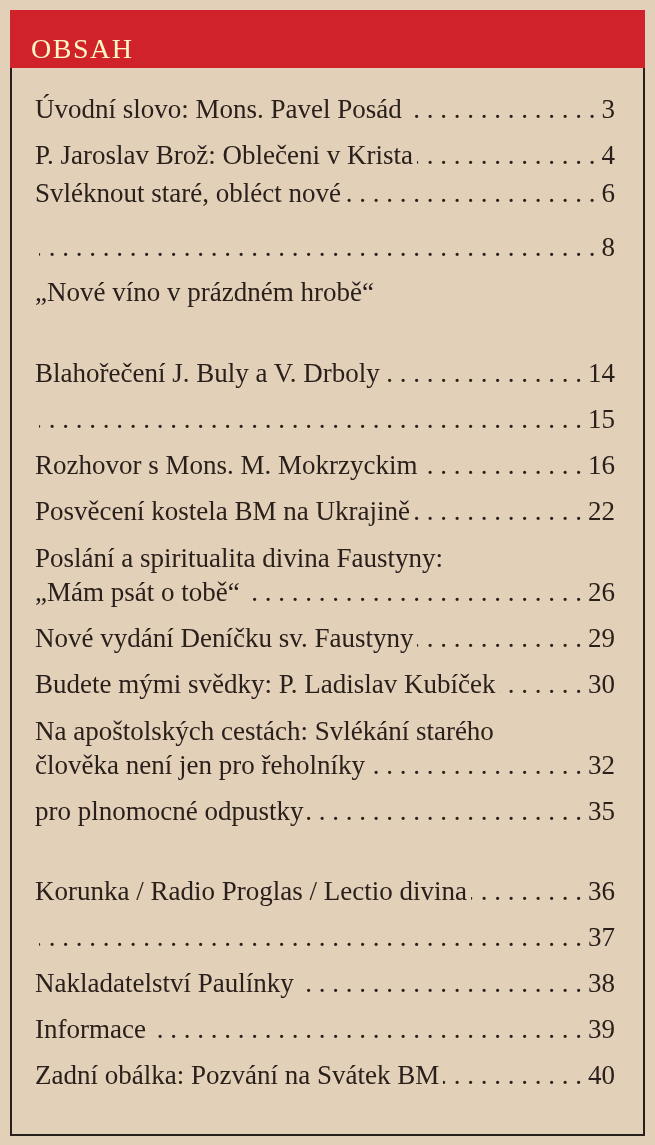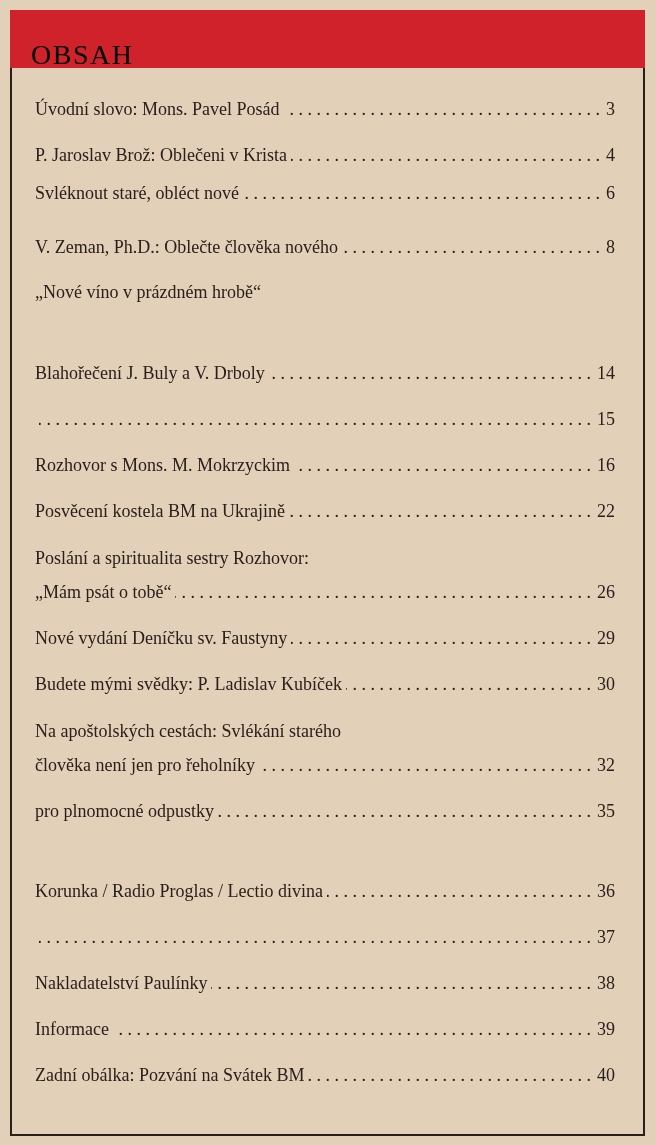--- a/index.html
+++ b/index.html
@@ -12,22 +12,22 @@
     color: #2a201b;
   }
   .header {
     position: absolute;
     left: 10px; top: 10px;
     width: 635px; height: 58px;
     background: #d0222b;
   }
   .header-title {
     position: absolute;
-    left: 21px; top: 30px;
-    color: #000000;
+    left: 21px; top: 24px;
+    color: #fef9c3;
     font-size: 28px;
     letter-spacing: 1.5px;
     line-height: 30px;
   }
   .frame {
     position: absolute;
     left: 10px; top: 68px;
     width: 631px; height: 1066px;
     border: 2px solid #2a201b;
     border-top: none;
@@ -37,21 +37,21 @@
     left: 35px; top: 0;
     width: 580px;
   }
   .entry {
     position: absolute;
     left: 0; width: 580px;
   }
   .line {
     display: flex;
     align-items: baseline;
-    font-size: 18px;
+    font-size: 27px;
     line-height: 34px;
     white-space: nowrap;
   }
   .title-text { flex: 0 0 auto; }
   .leader {
     flex: 1 1 auto;
     overflow: hidden;
     margin: 0 6px 0 4px;
     letter-spacing: 4px;
     color: #2a201b;
@@ -93,21 +93,20 @@
   <div class="entry" style="top:176px">
     <div class="line">
         <span class="title-text">Svléknout staré, obléct nové</span>
         <span class="leader"></span>
         <span class="page-num">6</span>
       </div>
   </div>
 
   <div class="entry" style="top:230px">
     <div class="line">
-        <span class="title-text">V. Zeman, Ph.D.: Oblečte člověka nového</span>
         <span class="leader"></span>
         <span class="page-num">8</span>
       </div>
   </div>
 
   <div class="entry" style="top:275px">
     <div class="line">
         <span class="title-text">„Nové víno v prázdném hrobě“</span>
       </div>
   </div>
@@ -138,21 +137,21 @@
   <div class="entry" style="top:494px">
     <div class="line">
         <span class="title-text">Posvěcení kostela BM na Ukrajině</span>
         <span class="leader"></span>
         <span class="page-num">22</span>
       </div>
   </div>
 
   <div class="entry" style="top:541px">
     <div class="line">
-        <span class="title-text">Poslání a spiritualita sestry Rozhovor:</span>
+        <span class="title-text">Poslání a spiritualita divina Faustyny:</span>
       </div>
     <div class="line">
         <span class="title-text">„Mám psát o tobě“</span>
         <span class="leader"></span>
         <span class="page-num">26</span>
       </div>
   </div>
 
   <div class="entry" style="top:621px">
     <div class="line">

